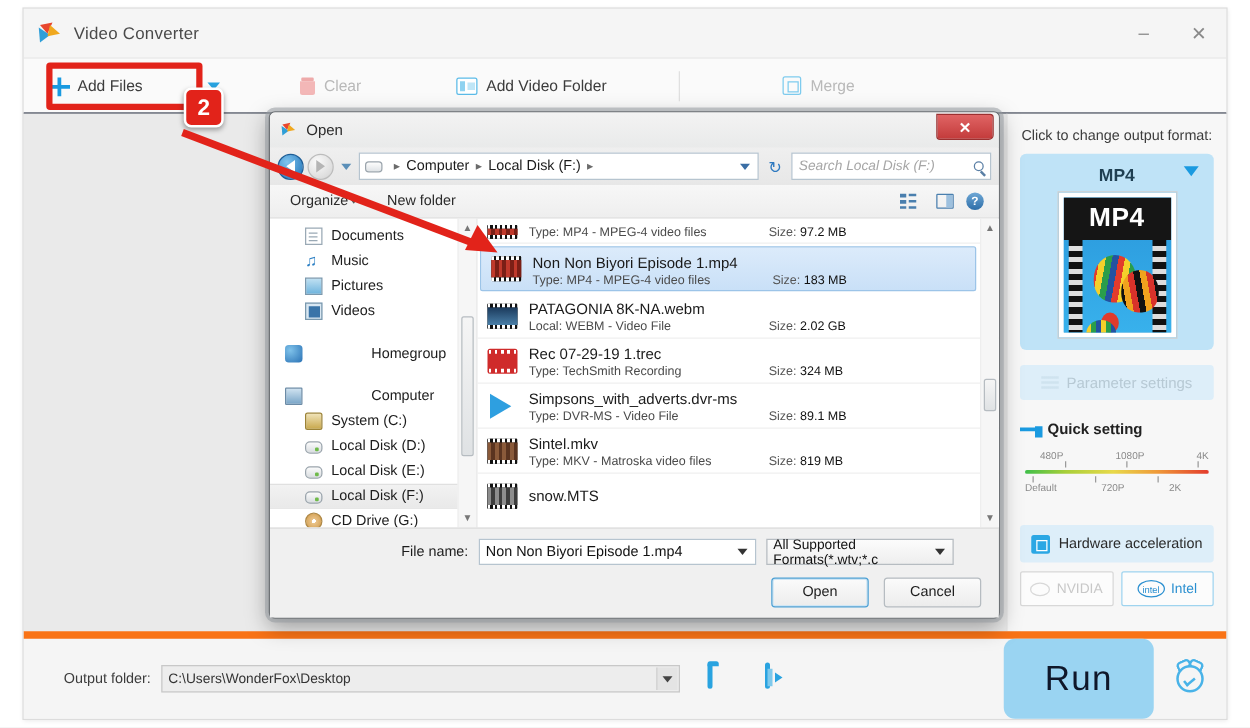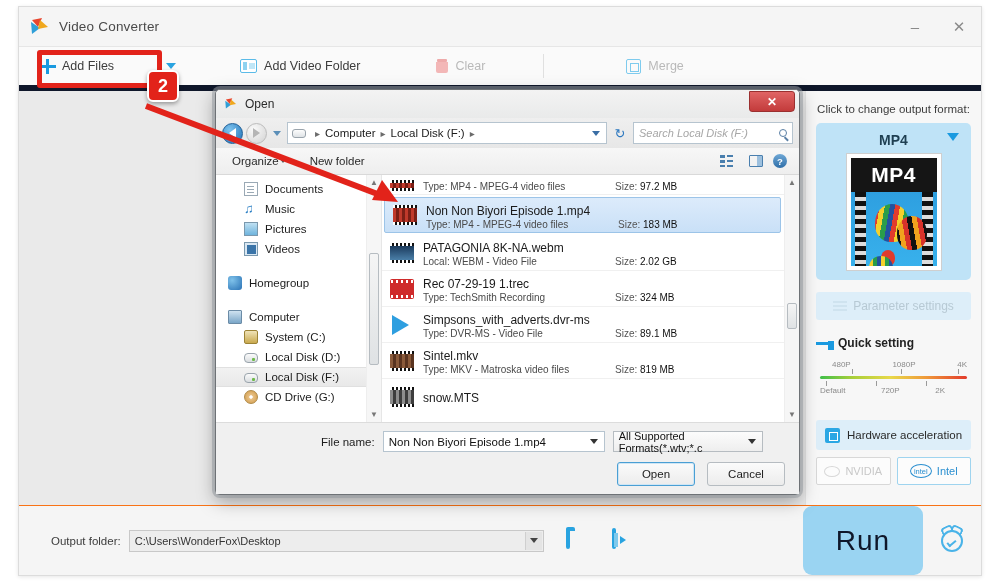--- a/index.html
+++ b/index.html
@@ -26,21 +26,21 @@
   }
   .app-logo{ margin-left:10px; width:22px; height:22px; position:relative; }
   .app-title{ margin-left:8px; font-size:13.5px; color:#4a4a4a; letter-spacing:.2px;}
   .winbtns{ margin-left:auto; display:flex; height:100%; }
   .winbtn{ width:44px; height:100%; display:flex; align-items:center; justify-content:center;
            color:#8a8a8a; font-size:15px; }
 
   
   #toolbar{
     position:absolute; left:0; top:40px; right:0; height:44px;
-    background:#fafafa; border-bottom:6px solid #0f172a;
+    background:#fafafa; border-bottom:1px solid #0f172a;
     display:flex; align-items:center;gap:38px;
   }
   .tbitem{ display:flex; align-items:center; height:100%; padding:0 12px; font-size:12.5px; color:#3c3c3c; }
   .tbitem.disabled{ color:#b9b9b9; }
   .tb-ico{ width:16px; height:16px; margin-right:7px; display:inline-block; position:relative; }
   .tb-sep{ width:1px; height:24px; background:#e0e0e0; margin:0 8px; }
   .caret-blue{ width:0;height:0;border-left:5px solid transparent;border-right:5px solid transparent;
                border-top:6px solid #29a3e0; margin-left:2px; }
 
   
@@ -135,21 +135,21 @@
   .gpu{flex:1;height:28px;border:1px solid #d8d8d8;background:#fcfcfc;border-radius:2px;
        display:flex;align-items:center;justify-content:center;gap:5px;font-size:11px;color:#c8c8c8;}
   .gpu.on{border-color:#9fd4ef;color:#2a8fd0;}
   .nv-eye{width:16px;height:11px;border:1.5px solid #d8d8d8;border-radius:50%;}
   .intel-badge{width:22px;height:14px;border:1.5px solid #2a8fd0;border-radius:50%;
      font-size:7.5px;color:#2a8fd0;display:flex;align-items:center;justify-content:center;}
 
   
   #bottombar{
     position:absolute; left:0; right:0; bottom:0; height:70px;
-    background:#f5f5f5; border-top:1px solid #f97316;
+    background:#f5f5f5; border-top:6px solid #f97316;
     display:flex; align-items:center;
   }
   .out-label{ margin-left:32px; font-size:11.5px; color:#3c3c3c;}
   .out-field{ margin-left:8px; width:415px; height:22px; background:#ededed;
      border:1px solid #c8c8c8; display:flex; align-items:center; font-size:11px; color:#333;
      padding-left:5px; position:relative;}
   .out-arrow{ position:absolute; right:1px; top:1px; width:17px; height:18px; background:#e4e4e4;
      border-left:1px solid #cfcfcf; display:flex; align-items:center; justify-content:center;}
   .tri-dn{width:0;height:0;border-left:4px solid transparent;border-right:4px solid transparent;border-top:5px solid #444;}
   .bb-ico{ margin-left:22px; width:24px; height:22px; position:relative;}
@@ -219,21 +219,21 @@
     linear-gradient(#4a7fae,#4a7fae) 0 10px/5px 3px no-repeat,
     linear-gradient(#4a7fae,#4a7fae) 7px 10px/6px 2px no-repeat;}
   .pane-ico{width:14px;height:12px;border:1.4px solid #4a7fae;border-radius:1px;position:relative;}
   .pane-ico::after{content:"";position:absolute;right:0;top:0;bottom:0;width:5px;background:#9dc0de;}
   .help-ico{width:14px;height:14px;border-radius:50%;background:linear-gradient(#6fa8d6,#2e6ea8);
      color:#fff;font-size:9.5px;font-weight:bold;display:flex;align-items:center;justify-content:center;}
 
   #dlg-body{ position:absolute; left:0; right:0; top:85px; bottom:72px; display:flex; background:#fff;}
   #nav-pane{ width:165px; background:#fff; position:relative; overflow:hidden; padding-top:4px;}
   .nav-item{ display:flex; align-items:center; height:20px; padding-left:28px; font-size:11.5px; color:#1c1c1c;}
-  .nav-item.root{ padding-left:12px; font-weight:normal;}
+  .nav-item.root{ padding-left:12px; font-weight:normal;gap:48px;}
   .nav-item.sel{ background:linear-gradient(#f2f2f2,#e9e9e9); border-top:1px solid #e0e0e0;border-bottom:1px solid #e0e0e0;}
   .nav-ico{ width:14px; height:14px; margin-right:7px; position:relative; flex:none;}
   .ic-doc{background:#fff;border:1px solid #9aa9b5;}
   .ic-doc::after{content:"";position:absolute;left:2px;top:3px;right:3px;height:1px;background:#9aa9b5;box-shadow:0 3px 0 #9aa9b5,0 6px 0 #9aa9b5;}
   .ic-music{color:#2b7fc4;font-size:13px;line-height:14px;}
   .ic-pic{background:linear-gradient(#bfe0f2,#6fb4dd);border:1px solid #7a98ad;}
   .ic-vid{background:#d9e7f2;border:1px solid #7a98ad;}
   .ic-vid::after{content:"";position:absolute;left:2px;top:2px;width:9px;height:9px;background:#3a74a8;}
   .ic-home{background:radial-gradient(circle at 30% 30%,#7fc2ea,#2a72b5);border-radius:3px;}
   .ic-comp{background:linear-gradient(#cfe2f0,#7aa6c8);border:1px solid #6b8ba6;border-radius:1px;}
@@ -321,27 +321,27 @@
       <span class="winbtn">✕</span>
     </span>
   </div>
 
   <div id="toolbar">
     <div class="tbitem" style="padding-left:20px;">
       <span class="tb-ico ico-plus"></span>
       <span>Add Files</span>
     </div>
     <div class="caret-blue"></div>
+    <div class="tbitem disabled" style="margin-left:14px;">
+      <span class="tb-ico ico-trash"></span>
+      <span>Clear</span>
+    </div>
     <div class="tbitem" style="margin-left:14px;">
       <span class="tb-ico ico-folder-vid"></span>
       <span>Add Video Folder</span>
-    </div>
-    <div class="tbitem disabled" style="margin-left:14px;">
-      <span class="tb-ico ico-trash"></span>
-      <span>Clear</span>
     </div>
     <div class="tb-sep"></div>
     <div class="tbitem disabled" style="margin-left:24px;">
       <span class="tb-ico ico-merge"></span>
       <span>Merge</span>
     </div>
   </div>
 
   <div id="content">
     <div id="list-pane"></div>
@@ -525,20 +525,24 @@
         <span>Computer</span>
         </div>
       <div class="nav-item">
         <span class="nav-ico ic-sys"></span>
         <span>System (C:)</span>
         </div>
       <div class="nav-item">
         <span class="nav-ico ic-disk"></span>
         <span>Local Disk (D:)</span>
         </div>
+      <div class="nav-item">
+        <span class="nav-ico ic-disk"></span>
+        <span>Local Disk (E:)</span>
+        </div>
       <div class="nav-item sel">
         <span class="nav-ico ic-disk"></span>
         <span>Local Disk (F:)</span>
         </div>
       <div class="nav-item">
         <span class="nav-ico ic-cd"></span>
         <span>CD Drive (G:)</span>
         </div>
 
       <div class="nav-scroll">

